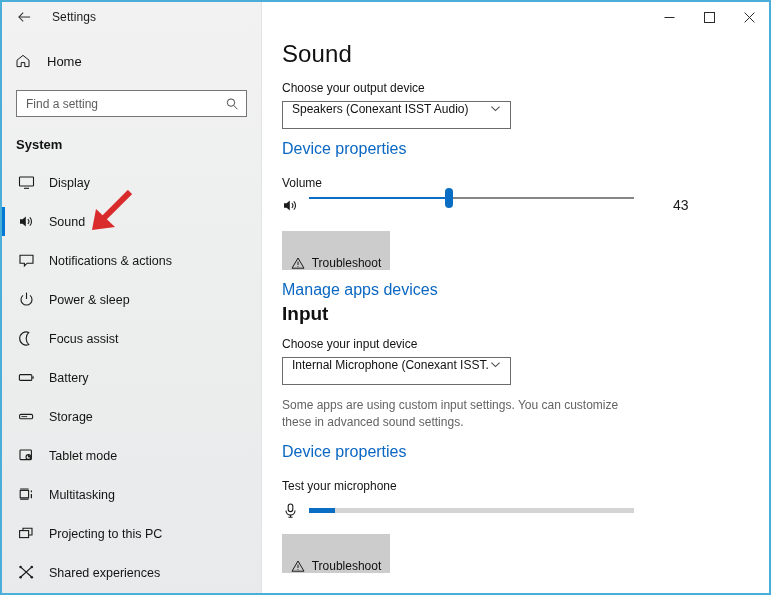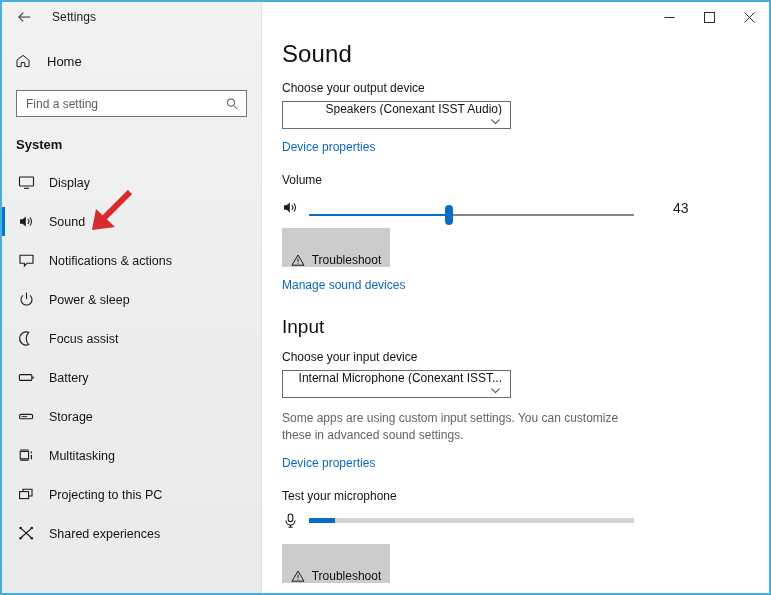--- a/index.html
+++ b/index.html
@@ -176,61 +176,60 @@
     color: #141414;
     margin-bottom: 6px;
   }
 
   .combo {
     width: 229px;
     height: 28px;
     border: 1px solid #6b6b6b;
     background: #ffffff;
     display: flex;
-    align-items: flex-end;
+    align-items: flex-start;
     padding: 0 8px 0 9px;
     position: relative;
-    flex-direction: column;
   }
   .combo .val {
     font-size: 12px;
     color: #111111;
     white-space: nowrap;
     overflow: hidden;
     flex: 1;
   }
   .combo .chev { color: #4b4b4b; display:flex; }
 
   .helper {
     font-size: 12px;
     color: #636363;
     line-height: 1.45;
     width: 360px;
     margin-top: 12px;
   }
 
   .link {
     display: inline-block;
-    font-size: 12px;
+    font-size: 16px;
     color: #0a67c2;
     margin-top: 11px;
     cursor: pointer;
   }
 
   .sub-label {
     font-size: 12px;
     color: #141414;
     margin-top: 18px;
     margin-bottom: 7px;
   }
 
   
   .slider-row {
     display: flex;
-    align-items: flex-end;
+    align-items: flex-start;
     height: 22px;
   }
   .spk-ic { width: 24px; color: #1b1b1b; display: flex; align-items: center; }
   .track {
     position: relative;
     width: 325px;
     height: 2px;
     background: #868686;
     margin-left: 3px;
   }
@@ -422,20 +421,30 @@
       <div class="nav-item">
         <span class="nav-ic">
           <svg width="17" height="17" viewBox="0 0 17 17" aria-hidden="true">
             <rect x="1.6" y="6.4" width="13" height="4.4" rx="1.4" fill="none" stroke="currentColor" stroke-width="1.1"></rect>
             <path d="M3.4 8.6 H9.2" stroke="currentColor" stroke-width="0.9"></path>
           </svg>
         </span>
         <span class="nav-lbl">Storage</span>
       </div>
 
+      <div class="nav-item">
+        <span class="nav-ic">
+          <svg width="17" height="17" viewBox="0 0 17 17" aria-hidden="true">
+            <rect x="2" y="3" width="11.4" height="9.6" rx="0.8" fill="none" stroke="currentColor" stroke-width="1.1"></rect>
+            <circle cx="10.4" cy="10" r="2.4" fill="none" stroke="currentColor" stroke-width="1.1"></circle>
+            <path d="M10.4 7.8 V10 H12.4" stroke="currentColor" stroke-width="1"></path>
+          </svg>
+        </span>
+        <span class="nav-lbl">Tablet mode</span>
+      </div>
 
       <div class="nav-item">
         <span class="nav-ic">
           <svg width="17" height="17" viewBox="0 0 17 17" aria-hidden="true">
             <rect x="2.2" y="4.4" width="8.4" height="7.4" fill="none" stroke="currentColor" stroke-width="1.1"></rect>
             <path d="M2.2 3 H10.6 M2.2 13.2 H10.6" stroke="currentColor" stroke-width="1.2"></path>
             <path d="M13.4 4.6 V6.2 M13.4 8 V12.2" stroke="currentColor" stroke-width="1.2"></path>
           </svg>
         </span>
         <span class="nav-lbl">Multitasking</span>
@@ -506,23 +515,23 @@
       <span class="warn">
         <svg width="14" height="14" viewBox="0 0 14 14" aria-hidden="true">
           <path d="M7 2 L13 12.2 H1 Z" fill="none" stroke="currentColor" stroke-width="1"></path>
           <path d="M7 5.6 V9" stroke="currentColor" stroke-width="1"></path>
           <circle cx="7" cy="10.4" r="0.5" fill="currentColor"></circle>
         </svg>
       </span>
       <span class="ts-lbl">Troubleshoot</span>
     </div>
 
-    <div class="link">Manage sound devices</div>
-
-    <div class="h2" style="margin-top:23px;">Input</div>
+    <div class="link">Manage apps devices</div>
+
+    <div class="h2" style="margin-top:4px;font-weight:bold;">Input</div>
 
     <div class="field-label">Choose your input device</div>
 
     <div class="combo">
       <span class="val">Internal Microphone (Conexant ISST...</span>
       <span class="chev">
         <svg width="13" height="13" viewBox="0 0 13 13" aria-hidden="true">
           <path d="M2.4 4.6 L6.5 8.6 L10.6 4.6" fill="none" stroke="currentColor" stroke-width="1.1"></path>
         </svg>
       </span>

